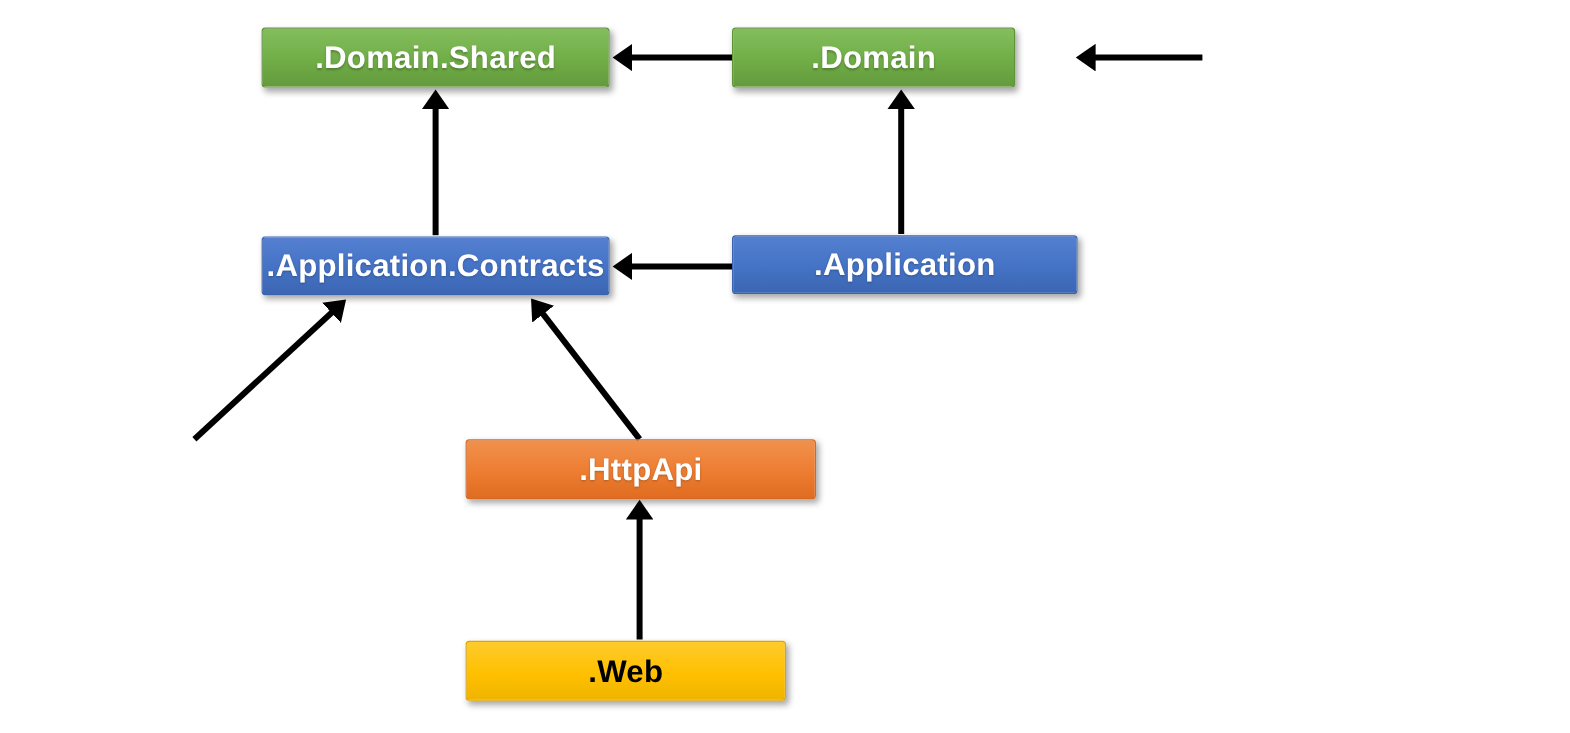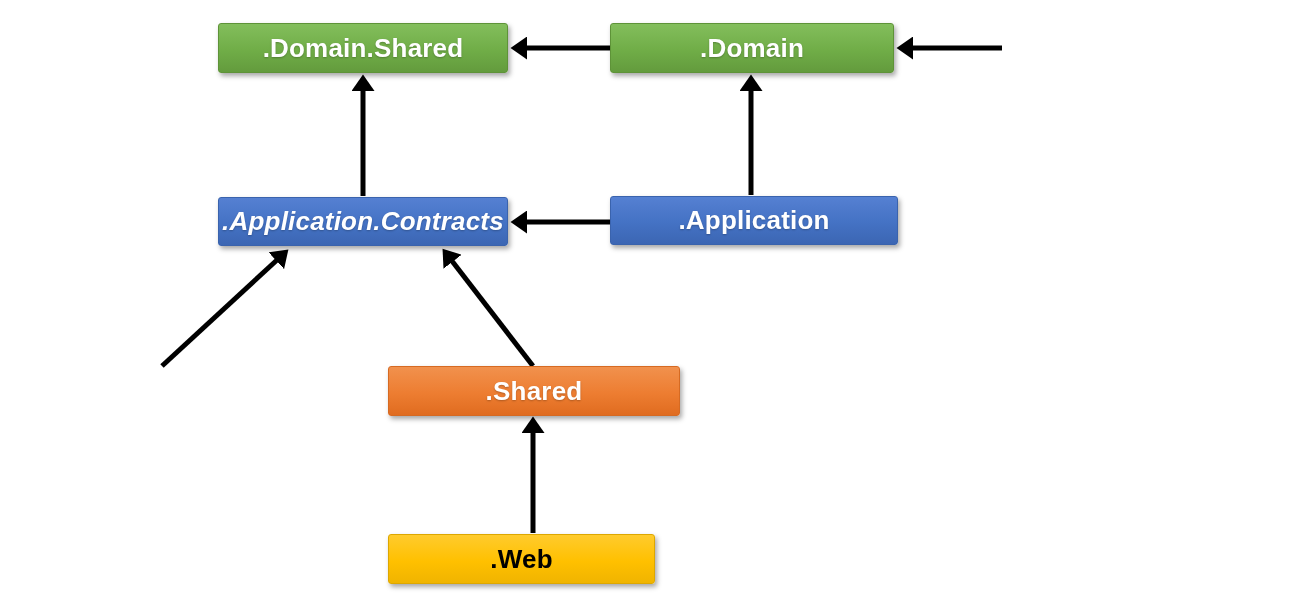--- a/index.html
+++ b/index.html
@@ -54,23 +54,23 @@
     border: 1px solid #d66a22;
   }
   .node.yellow {
     background: linear-gradient(180deg, #ffcb2d 0%, #ffc000 55%, #f0b400 100%);
     border: 1px solid #dda700;
     color: #000000;
     text-shadow: none;
   }
   
   #n-domain-shared   { left: 218px;  top: 23px;  width: 290px; height: 50px; }
-  #n-domain          { left: 610px;  top: 23px;  width: 284px; height: 50px; }
+  #n-domain          { left: 610px;  top: 23px;  width: 236px; height: 50px; }
   #n-efcore          { left: 1002px; top: 23px;  width: 290px; height: 50px; }
-  #n-app-contracts   { left: 218px;  top: 197px; width: 290px; height: 49px; font-style: italic; }
+  #n-app-contracts   { left: 218px;  top: 197px; width: 290px; height: 49px; }
   #n-application     { left: 610px;  top: 196px; width: 288px; height: 49px; text-align: right; }
   #n-httpapi-client  { left: 17px;   top: 366px; width: 291px; height: 50px; }
   #n-httpapi         { left: 388px;  top: 366px; width: 292px; height: 50px; }
   #n-web             { left: 388px;  top: 534px; width: 267px; height: 50px; }
 
   .edge { stroke: #000000; stroke-width: 5; }
 </style>
 </head>
 <body>
 
@@ -95,17 +95,17 @@
   <div class="node green" id="n-domain-shared">.Domain.Shared</div>
 
   <div class="node green" id="n-domain">.Domain</div>
 
 
   <div class="node blue" id="n-app-contracts">.Application.Contracts</div>
 
   <div class="node blue" id="n-application">.Application</div>
 
 
-  <div class="node orange" id="n-httpapi">.Shared</div>
+  <div class="node orange" id="n-httpapi">.HttpApi</div>
 
   <div class="node yellow" id="n-web">.Web</div>
 
 </div>
 
 </body></html>

